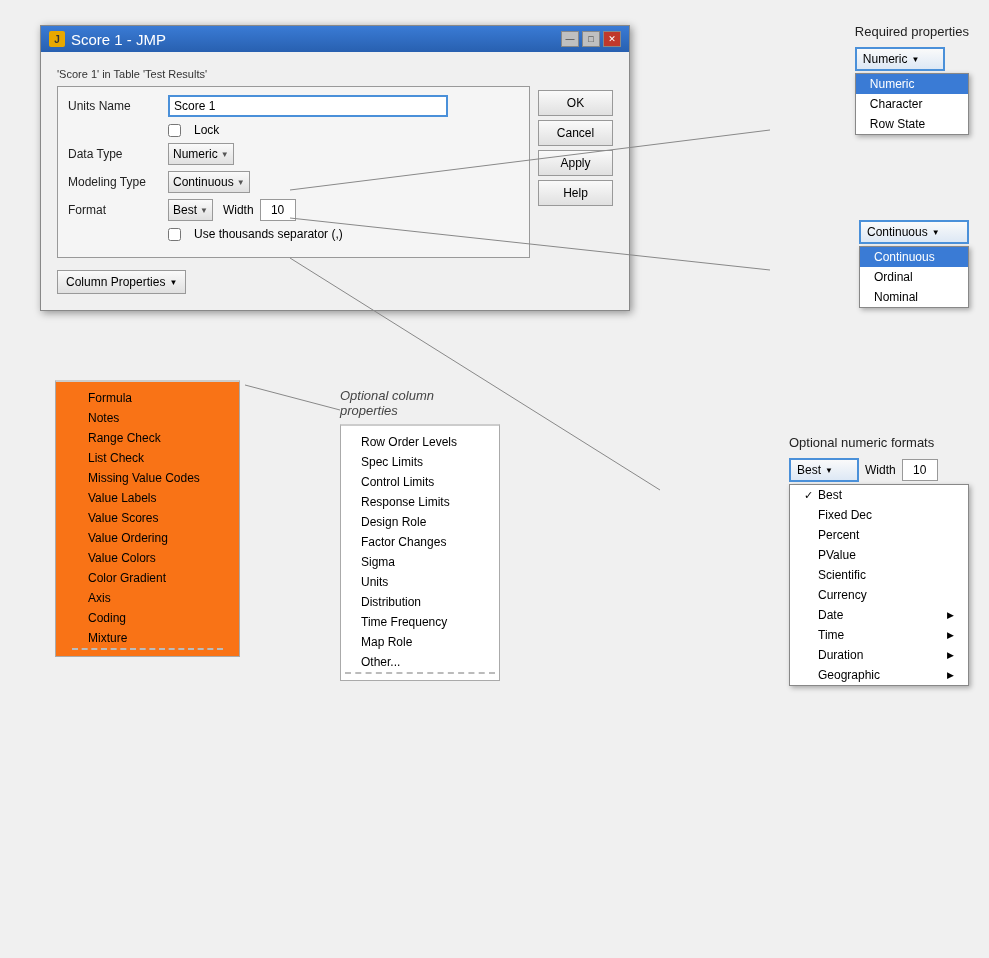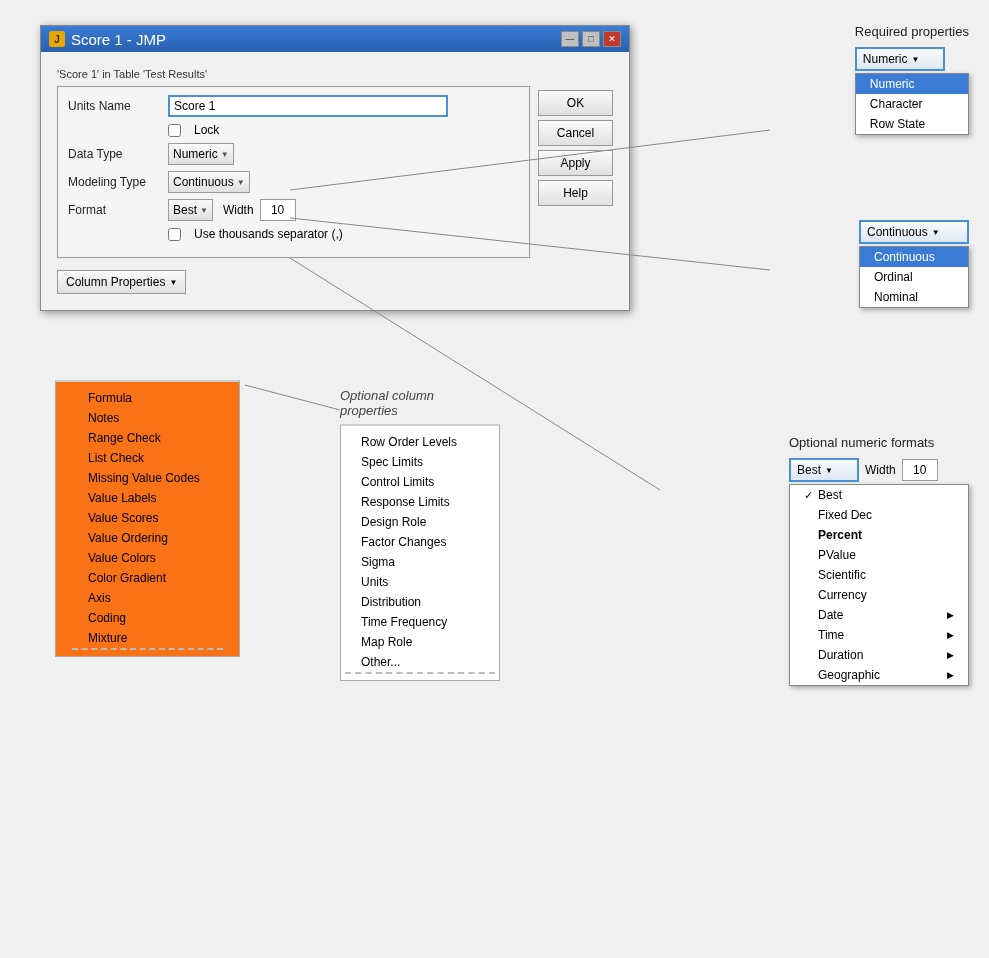--- a/index.html
+++ b/index.html
@@ -483,21 +483,21 @@
 
   <div class="formats-dropdown-menu">
     <div class="dropdown-menu-item" style="display:flex; align-items:center;">
       <span class="checkmark">✓</span>
       <span>Best</span>
     </div>
     <div class="dropdown-menu-item" style="display:flex; align-items:center;">
       <span class="checkmark"> </span>
       <span>Fixed Dec</span>
     </div>
-    <div class="dropdown-menu-item" style="display:flex; align-items:center;font-weight:bold;">
+    <div class="dropdown-menu-item" style="display:flex; align-items:center;">
       <span class="checkmark"> </span>
       <span>Percent</span>
     </div>
     <div class="dropdown-menu-item" style="display:flex; align-items:center;">
       <span class="checkmark"> </span>
       <span>PValue</span>
     </div>
     <div class="dropdown-menu-item" style="display:flex; align-items:center;">
       <span class="checkmark"> </span>
       <span>Scientific</span>

